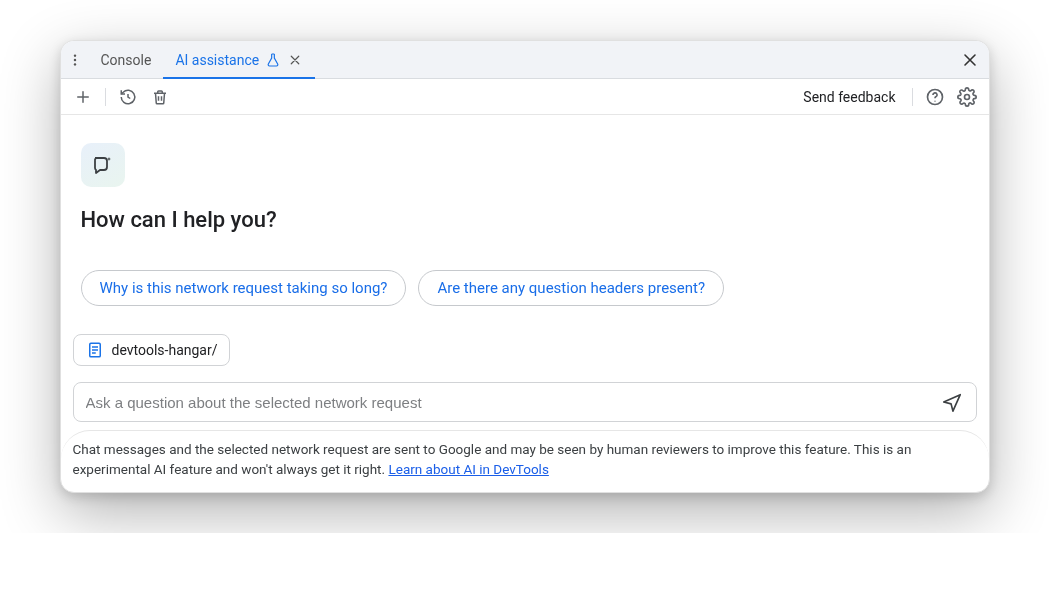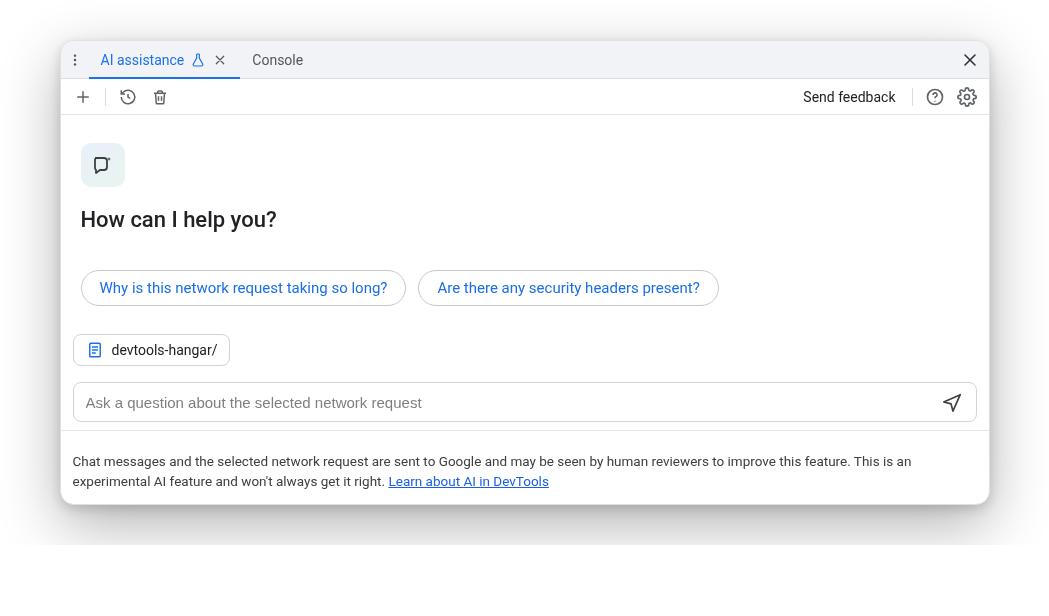--- a/index.html
+++ b/index.html
@@ -197,61 +197,62 @@
       width: 32px;
       height: 32px;
       display: flex;
       align-items: center;
       justify-content: center;
       color: #3c4043;
       cursor: pointer;
     }
     .footer {
       border-top: 1px solid #e6e6e6;
-      padding: 20px 12px 12px;
+      padding: 8px 12px 12px;
       font-size: 13.5px;
       color: #3c4043;
       line-height: 1.5;
+      border-radius: 29px;
     }
     .footer a {
       color: #1a5ee8;
       text-decoration: underline;
       cursor: pointer;
     }
     svg { display: block; }
   </style>
 </head>
 <body>
 
 <div class="window">
 
   <div class="tab-bar">
     <div class="kebab">
       <svg width="14" height="14" viewBox="0 0 16 16">
           <circle cx="8" cy="3" r="1.4" fill="currentColor"></circle>
           <circle cx="8" cy="8" r="1.4" fill="currentColor"></circle>
           <circle cx="8" cy="13" r="1.4" fill="currentColor"></circle>
         </svg>
+    </div>
+    <div class="tab">
+      <span>Console</span>
     </div>
     <div class="tab active">
       <span>AI assistance</span>
       <span>
         <svg width="16" height="16" viewBox="0 0 24 24" fill="none" stroke="currentColor" stroke-width="1.8">
             <path d="M10 3h4M10 3v6l-5 9a2 2 0 0 0 1.7 3h10.6a2 2 0 0 0 1.7-3l-5-9V3"></path>
           </svg>
       </span>
       <span class="tab-close">
         <svg width="12" height="12" viewBox="0 0 16 16">
             <path d="M3 3l10 10M13 3L3 13" stroke="currentColor" stroke-width="1.6" stroke-linecap="round"></path>
           </svg>
       </span>
     </div>
-    <div class="tab">
-      <span>Console</span>
-    </div>
     <div class="window-close">
       <svg width="16" height="16" viewBox="0 0 16 16">
           <path d="M3 3l10 10M13 3L3 13" stroke="currentColor" stroke-width="1.6" stroke-linecap="round"></path>
         </svg>
     </div>
   </div>
 
   <div class="toolbar">
     <div class="toolbar-btn">
       <svg width="18" height="18" viewBox="0 0 24 24" fill="none" stroke="currentColor" stroke-width="2">
@@ -292,21 +293,21 @@
   <div class="main">
     <div class="hero-icon">
       <svg width="24" height="24" viewBox="0 0 24 24" fill="none" stroke="currentColor" stroke-width="1.8">
         <path d="M4 5h9a3 3 0 0 1 3 3v6a3 3 0 0 1-3 3H9l-4 3v-3a3 3 0 0 1-1-2V8a3 3 0 0 1 1-3" stroke-linejoin="round"></path>
         <path d="M18 4l.6 1.4L20 6l-1.4.6L18 8l-.6-1.4L16 6l1.4-.6z" fill="currentColor" stroke="none"></path>
       </svg>
     </div>
     <h1 class="hero-title">How can I help you?</h1>
     <div class="suggestions">
       <div class="suggestion-chip">Why is this network request taking so long?</div>
-      <div class="suggestion-chip">Are there any security headers present?</div>
+      <div class="suggestion-chip">Are there any question headers present?</div>
     </div>
   </div>
 
   <div class="bottom-area">
     <div class="context-chip">
       <span class="doc-icon">
         <svg width="18" height="18" viewBox="0 0 24 24" fill="none" stroke="currentColor" stroke-width="2">
             <rect x="5" y="3" width="14" height="18" rx="1.5"></rect>
             <path d="M8 8h8M8 12h8M8 16h5"></path>
           </svg>

